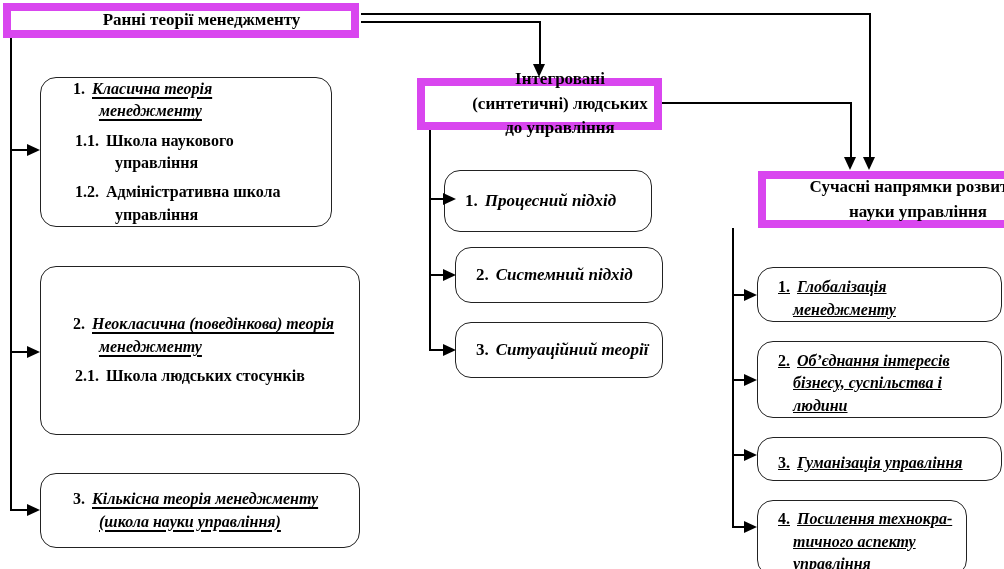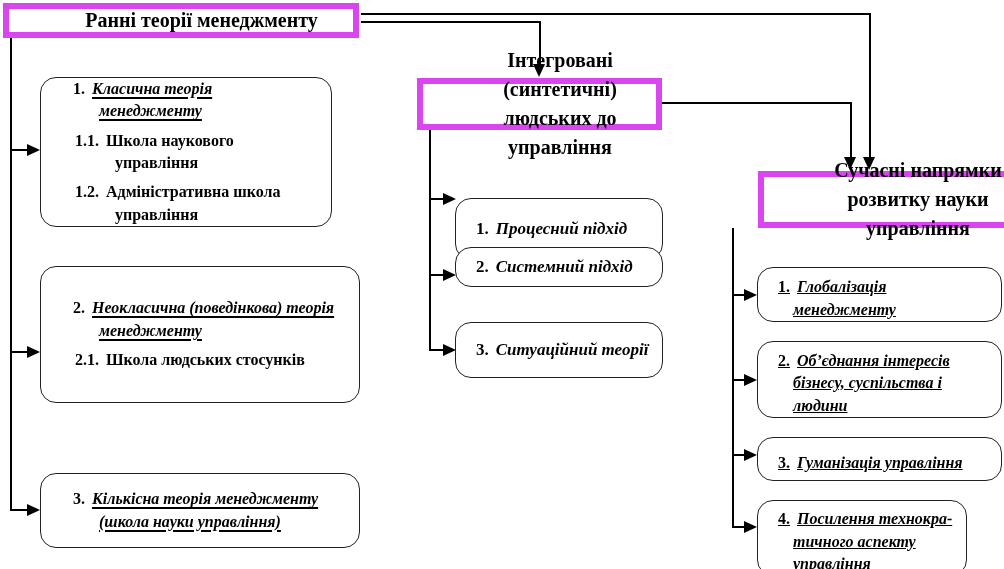--- a/index.html
+++ b/index.html
@@ -1,21 +1,21 @@
 <!DOCTYPE html>
 <html><head>
 <meta charset="utf-8">
 <style>
   html,body{margin:0;padding:0;background:#fff;}
   .canvas{position:relative;width:1004px;height:569px;background:#fff;overflow:hidden;
           font-family:"Liberation Serif","DejaVu Serif",serif;color:#000;font-weight:bold;}
   
-  .rect{position:absolute;box-sizing:border-box;border:6px solid #d946ef;background:#fff;
+  .rect{position:absolute;box-sizing:border-box;border:8px solid #d946ef;background:#fff;
         display:flex;flex-direction:column;align-items:center;justify-content:center;
-        text-align:center;font-size:20px;line-height:1.45;z-index:2;padding-left:41px;}
+        text-align:center;font-size:17px;line-height:1.45;z-index:2;padding-left:41px;}
   .round{position:absolute;box-sizing:border-box;border:1.5px solid #222;border-radius:16px;
          background:#fff;display:flex;flex-direction:column;justify-content:center;
          font-size:16px;line-height:1.4;z-index:2;}
   .leftbox{padding:8px 12px;}
   .mditem{padding-left:20px;font-size:17px;white-space:nowrap;}
   .rtitem{padding:14px 10px 6px 20px;text-decoration:underline;}
   
   .num{margin-right:7px;}
   .it{font-style:italic;}
   .u{text-decoration:underline;text-decoration-thickness:1.5px;text-underline-offset:3px;}
@@ -76,37 +76,37 @@
   <div class="rect" style="left:3px;top:3px;width:356px;height:35px;">
     <span>Ранні теорії менеджменту</span>
   </div>
 
   <div class="round leftbox" style="left:40px;top:77px;width:292px;height:150px;">
     <div class="ltitle"><span class="num">1.</span><span class="it u">Класична теорія менеджменту</span></div>
     <div class="sub"><span class="num">1.1.</span><span>Школа наукового управління</span></div>
     <div class="sub"><span class="num">1.2.</span><span>Адміністративна школа управління</span></div>
   </div>
 
-  <div class="round leftbox" style="left:40px;top:266px;width:320px;height:137px;">
+  <div class="round leftbox" style="left:40px;top:266px;width:320px;height:169px;">
     <div class="ltitle"><span class="num">2.</span><span class="it u">Неокласична (поведінкова) теорія менеджменту</span></div>
     <div class="sub"><span class="num">2.1.</span><span>Школа людських стосунків</span></div>
   </div>
 
   <div class="round leftbox" style="left:40px;top:473px;width:320px;height:75px;">
     <div class="ltitle"><span class="num">3.</span><span class="it u">Кількісна теорія менеджменту (школа науки управління)</span></div>
   </div>
 
   <div class="rect" style="left:417px;top:78px;width:245px;height:52px;">
     <span>Інтегровані (синтетичні) людських до управління</span>
   </div>
 
-  <div class="round mditem" style="left:455px;top:170px;width:208px;height:62px;margin-top:28px;">
+  <div class="round mditem" style="left:444px;top:170px;width:208px;height:62px;">
     <div><span class="num">1.</span><span class="it">Процесний підхід</span></div>
   </div>
-  <div class="round mditem" style="left:455px;top:247px;width:208px;height:40px;font-family:Liberation Serif, serif;">
+  <div class="round mditem" style="left:455px;top:247px;width:208px;height:56px;font-family:Liberation Serif, serif;">
     <div><span class="num">2.</span><span class="it">Системний підхід</span></div>
   </div>
   <div class="round mditem" style="left:455px;top:322px;width:208px;height:56px;">
     <div><span class="num">3.</span><span class="it">Ситуаційний теорії</span></div>
   </div>
 
   <div class="rect" style="left:719px;top:171px;width:279px;height:57px;margin-left:39px;">
     <span>Сучасні напрямки розвитку науки управління</span>
   </div>
 

